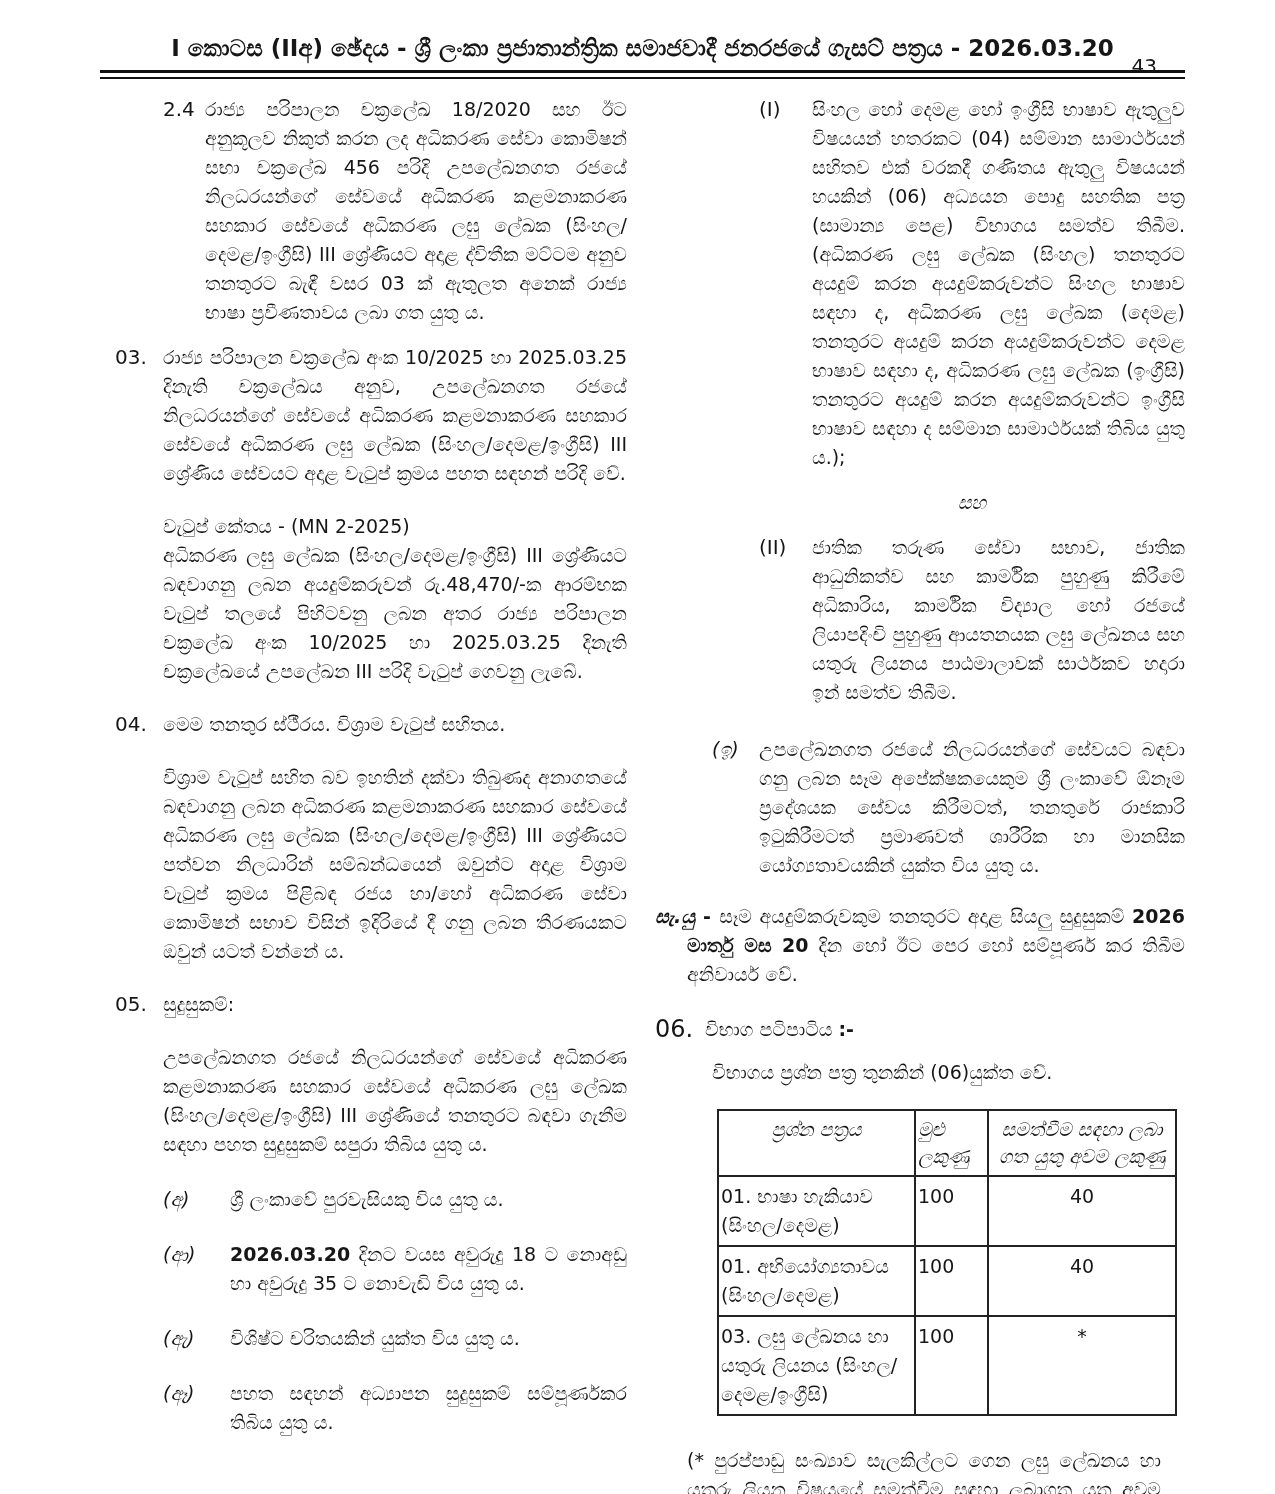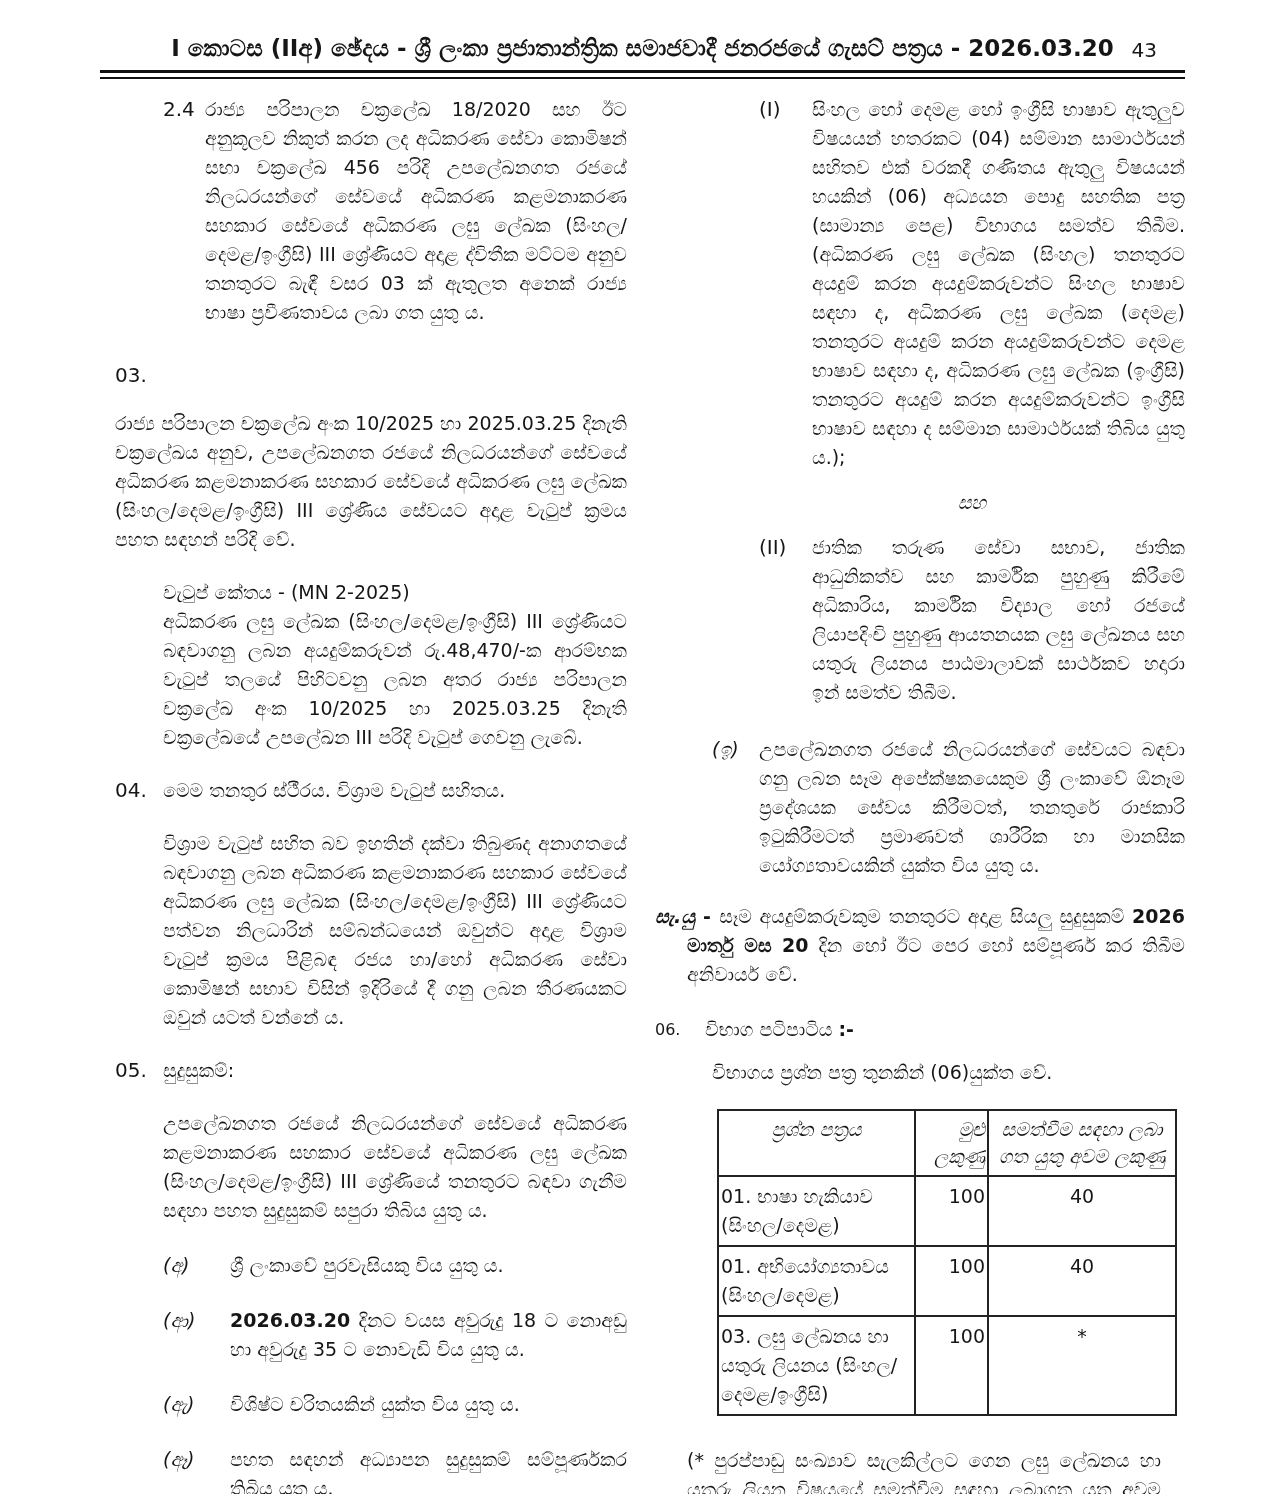--- a/index.html
+++ b/index.html
@@ -8,21 +8,21 @@
     width:1275px;height:1494px;
     background:#ffffff;
     color:#161616;
     font-family:"DejaVu Sans","Liberation Sans",sans-serif;
     font-size:19px;line-height:29px;
     overflow:hidden;
     box-sizing:border-box;
   }
   .header{position:relative;margin:36px 90px 0 100px;}
   .header-title{text-align:center;font-weight:bold;font-size:23px;line-height:24px;}
-  .page-number{position:absolute;right:28px;top:0;font-size:20px;font-weight:normal;}
+  .page-number{position:absolute;right:28px;top:16px;font-size:20px;font-weight:normal;}
   .rule{margin:10px 90px 0 100px;height:4px;border-top:3px solid #111;border-bottom:2px solid #111;}
   .columns{display:flex;gap:28px;padding:16px 0 0 115px;}
   .col{box-sizing:border-box;}
   .col-left{flex:0 0 512px;width:512px;}
   .col-right{flex:0 0 530px;width:530px;}
   p{margin:0;text-align:justify;}
   .row{display:flex;}
   .row .num{flex:0 0 48px;font-size:20px;}
   .row .body{flex:1;text-align:justify;}
   .indent-1{margin-left:48px;}
@@ -36,27 +36,27 @@
   .roman-row{display:flex;margin-left:104px;}
   .roman-row .roman-label{flex:0 0 53px;font-size:20px;}
   .roman-row .body{flex:1;text-align:justify;}
   .conj{padding-left:104px;text-align:center;font-style:italic;margin-top:16px;}
   .i-row{display:flex;margin-left:57px;margin-top:28px;}
   .i-row .sub-label{flex:0 0 47px;font-style:italic;}
   .i-row .body{flex:1;text-align:justify;}
   .note-para{margin-top:22px;padding-left:32px;text-indent:-32px;text-align:justify;}
   .note-label{font-weight:bold;font-style:italic;}
   .row06{display:flex;margin-top:26px;}
-  .row06 .num{flex:0 0 50px;font-size:16px;}
+  .row06 .num{flex:0 0 50px;font-size:24px;}
   .sub-para{margin-left:57px;margin-top:14px;}
   .exam-table{border-collapse:collapse;margin:22px 0 0 62px;width:458px;table-layout:fixed;}
   .exam-table th,.exam-table td{border:2px solid #222;padding:5px 2px;vertical-align:top;box-sizing:border-box;}
   .exam-table th{font-style:italic;font-weight:normal;text-align:center;line-height:27px;}
   .exam-table .c-subject{width:197px;text-align:left;}
-  .exam-table .c-total{width:73px;text-align:right;border-radius:6px;}
+  .exam-table .c-total{width:73px;text-align:left;border-radius:6px;}
   .exam-table .c-min{width:188px;text-align:center;}
   .footnote{margin:30px 24px 0 32px;text-align:justify;}
 </style>
 </head>
 <body>
 
 <div class="page">
 
   <div class="header">
     <div class="header-title">I කොටස (IIඅ) ඡේදය - ශ්‍රී ලංකා ප්‍රජාතාන්ත්‍රික සමාජවාදී ජනරජයේ ගැසට් පත්‍රය - 2026.03.20</div>
@@ -66,21 +66,21 @@
 
   <div class="columns">
 
     <div class="col col-left">
 
       <div class="row indent-1">
         <div class="num">2.4</div>
         <p class="body">රාජ්‍ය පරිපාලන චක්‍රලේඛ 18/2020 සහ ඊට අනුකූලව නිකුත් කරන ලද අධිකරණ සේවා කොමිෂන් සභා චක්‍රලේඛ 456 පරිදි උපලේඛනගත රජයේ නිලධරයන්ගේ සේවයේ අධිකරණ කළමනාකරණ සහකාර සේවයේ අධිකරණ ලඝු ලේඛක (සිංහල/දෙමළ/ඉංග්‍රීසි) III ශ්‍රේණියට අදාළ ද්විතීක මට්ටම අනුව තනතුරට බැඳී වසර 03 ක් ඇතුලත අනෙක් රාජ්‍ය භාෂා ප්‍රවීණතාවය ලබා ගත යුතු ය.</p>
       </div>
 
-      <div class="row" style="margin-top:34px;flex-direction:column;">
+      <div class="row" style="margin-top:16px;">
         <div class="num">03.</div>
         <p class="body">රාජ්‍ය පරිපාලන චක්‍රලේඛ අංක 10/2025 හා 2025.03.25 දිනැති චක්‍රලේඛය අනුව, උපලේඛනගත රජයේ නිලධරයන්ගේ සේවයේ අධිකරණ කළමනාකරණ සහකාර සේවයේ අධිකරණ ලඝු ලේඛක (සිංහල/දෙමළ/ඉංග්‍රීසි) III ශ්‍රේණිය සේවයට අදාළ වැටුප් ක්‍රමය පහත සඳහන් පරිදි වේ.</p>
       </div>
 
       <div class="indent-text mt-sm">
         <p>වැටුප් කේතය  -  (MN 2-2025)</p>
         <p>අධිකරණ ලඝු ලේඛක (සිංහල/දෙමළ/ඉංග්‍රීසි) III ශ්‍රේණියට බඳවාගනු ලබන අයදුම්කරුවන් රු.48,470/-ක ආරම්භක වැටුප් තලයේ පිහිටවනු ලබන අතර රාජ්‍ය පරිපාලන චක්‍රලේඛ අංක 10/2025 හා 2025.03.25 දිනැති චක්‍රලේඛයේ උපලේඛන III පරිදි වැටුප් ගෙවනු ලැබේ.</p>
       </div>
 
       <div class="row mt-sm">

